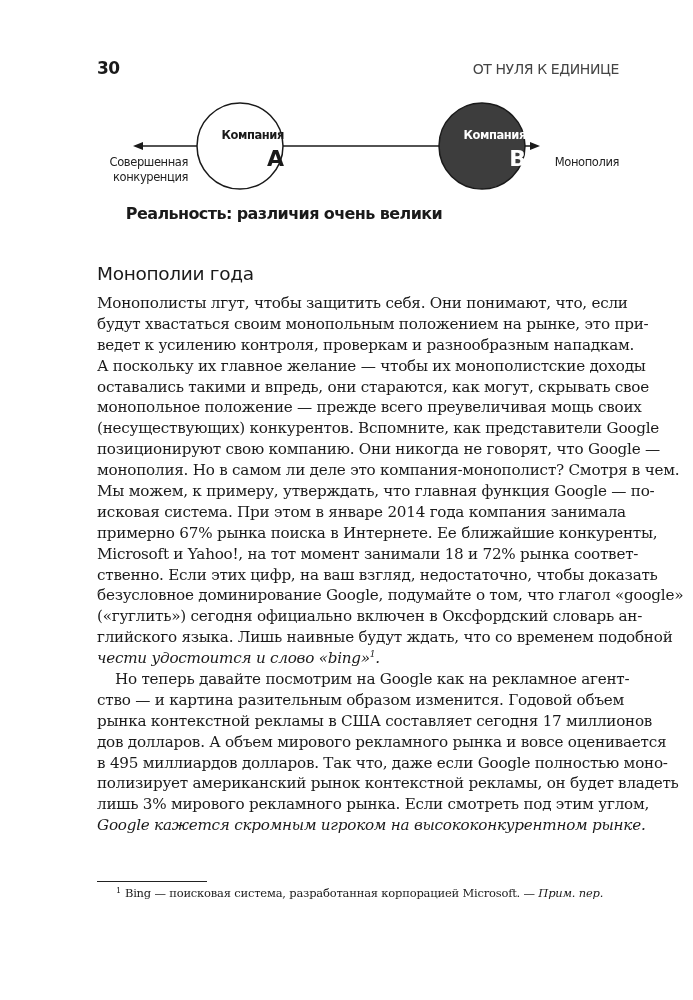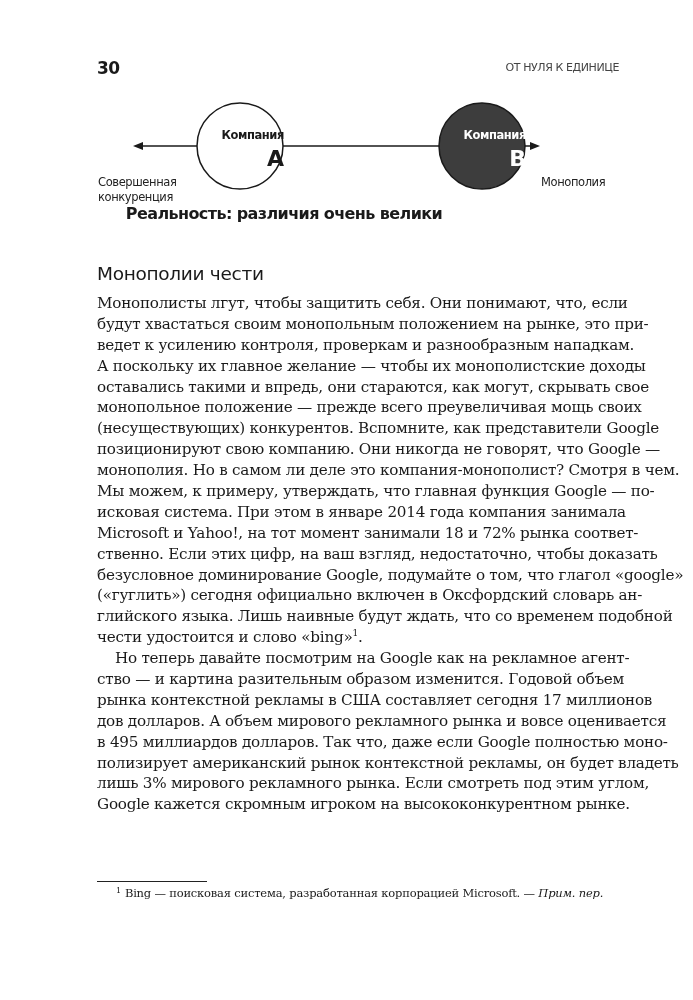--- a/index.html
+++ b/index.html
@@ -1,35 +1,35 @@
 <!DOCTYPE html>
 <html><head>
   <meta charset="utf-8">
   <style>
     html, body { margin: 0; padding: 0; background: #ffffff; }
     body { width: 693px; height: 1000px; position: relative; overflow: hidden; color: #1a1a1a; }
     .sans { font-family: "DejaVu Sans", "Liberation Sans", sans-serif; text-align: right; }
     .serif { font-family: "DejaVu Serif", "Liberation Serif", serif; }
 
     .page-number { position: absolute; left: 97px; top: 58px; font-size: 17px; font-weight: bold; letter-spacing: -0.5px; }
-    .running-head { position: absolute; right: 74px; top: 61px; font-size: 11px; color: #444; letter-spacing: -0.4px; }
+    .running-head { position: absolute; right: 74px; top: 61px; font-size: 14px; color: #444; letter-spacing: -0.4px; }
 
     .diagram { position: absolute; left: 0; top: 0; width: 693px; height: 240px; }
     .diagram svg { position: absolute; left: 0; top: 0; }
-    .d-label { position: absolute; font-size: 11.5px; line-height: 15px; color: #222; letter-spacing: -0.4px; text-align: left; margin-top: 20px; }
+    .d-label { position: absolute; font-size: 11.5px; line-height: 15px; color: #222; letter-spacing: -0.4px; text-align: right; }
     .circle-text { position: absolute; text-align: right; width: 88px; }
     .circle-text .cname { font-size: 11.5px; font-weight: bold; letter-spacing: -0.4px; display: block; }
     .circle-text .cletter { font-size: 22px; font-weight: bold; display: block; margin-top: 4px; }
     .caption { position: absolute; left: 0; width: 568px; top: 204px; text-align: center; font-size: 16px; font-weight: bold; letter-spacing: -0.6px; }
 
     .section-title { position: absolute; left: 97px; top: 263px; font-size: 18.5px; font-weight: normal; letter-spacing: -0.3px; color: #1a1a1a; }
 
     .body-text { position: absolute; left: 97px; width: 515px; top: 293px; }
     .line { display: block; font-size: 15.2px; line-height: 20.9px; height: 20.9px; white-space: nowrap; text-align: justify; text-align-last: justify; letter-spacing: -0.25px; }
-    .line.last { text-align-last: left; }
+    .line.last { text-align-last: left; font-style: italic; }
     .line.indent { padding-left: 18px; }
     sup { font-size: 9px; line-height: 0; vertical-align: 6px; }
 
     .fn-rule { position: absolute; left: 97px; top: 881px; width: 110px; height: 1px; background: #222; }
     .footnote { position: absolute; left: 116px; top: 886px; font-size: 11.5px; letter-spacing: -0.2px; }
     .footnote .fn-mark { font-size: 8px; vertical-align: 4px; margin-right: 4px; }
     .footnote em { font-style: italic; }
   </style>
 </head>
 <body>
@@ -57,34 +57,35 @@
     <span class="cletter">A</span>
   </div>
   <div class="circle-text sans" style="left:438px; top:128px; color:#ffffff;">
     <span class="cname">Компания</span>
     <span class="cletter">B</span>
   </div>
 
   <div class="caption sans">Реальность: различия очень велики</div>
 </div>
 
-<div class="section-title sans">Монополии чести</div>
+<div class="section-title sans">Монополии года</div>
 
 <div class="body-text serif">
   <span class="line">Монополисты лгут, чтобы защитить себя. Они понимают, что, если</span>
   <span class="line">будут хвастаться своим монопольным положением на рынке, это при-</span>
   <span class="line">ведет к усилению контроля, проверкам и разнообразным нападкам.</span>
   <span class="line">А поскольку их главное желание — чтобы их монополистские доходы</span>
   <span class="line">оставались такими и впредь, они стараются, как могут, скрывать свое</span>
   <span class="line">монопольное положение — прежде всего преувеличивая мощь своих</span>
   <span class="line">(несуществующих) конкурентов. Вспомните, как представители Google</span>
   <span class="line">позиционируют свою компанию. Они никогда не говорят, что Google —</span>
   <span class="line">монополия. Но в самом ли деле это компания-монополист? Смотря в чем.</span>
   <span class="line">Мы можем, к примеру, утверждать, что главная функция Google — по-</span>
   <span class="line">исковая система. При этом в январе 2014 года компания занимала</span>
+  <span class="line">примерно 67% рынка поиска в Интернете. Ее ближайшие конкуренты,</span>
   <span class="line">Microsoft и Yahoo!, на тот момент занимали 18 и 72% рынка соответ-</span>
   <span class="line">ственно. Если этих цифр, на ваш взгляд, недостаточно, чтобы доказать</span>
   <span class="line">безусловное доминирование Google, подумайте о том, что глагол «google»</span>
   <span class="line">(«гуглить») сегодня официально включен в Оксфордский словарь ан-</span>
   <span class="line">глийского языка. Лишь наивные будут ждать, что со временем подобной</span>
   <span class="line last"><span>чести удостоится и слово «bing»</span><sup>1</sup><span>.</span></span>
   <span class="line indent">Но теперь давайте посмотрим на Google как на рекламное агент-</span>
   <span class="line">ство — и картина разительным образом изменится. Годовой объем</span>
   <span class="line">рынка контекстной рекламы в США составляет сегодня 17 миллионов</span>
   <span class="line">дов долларов. А объем мирового рекламного рынка и вовсе оценивается</span>

